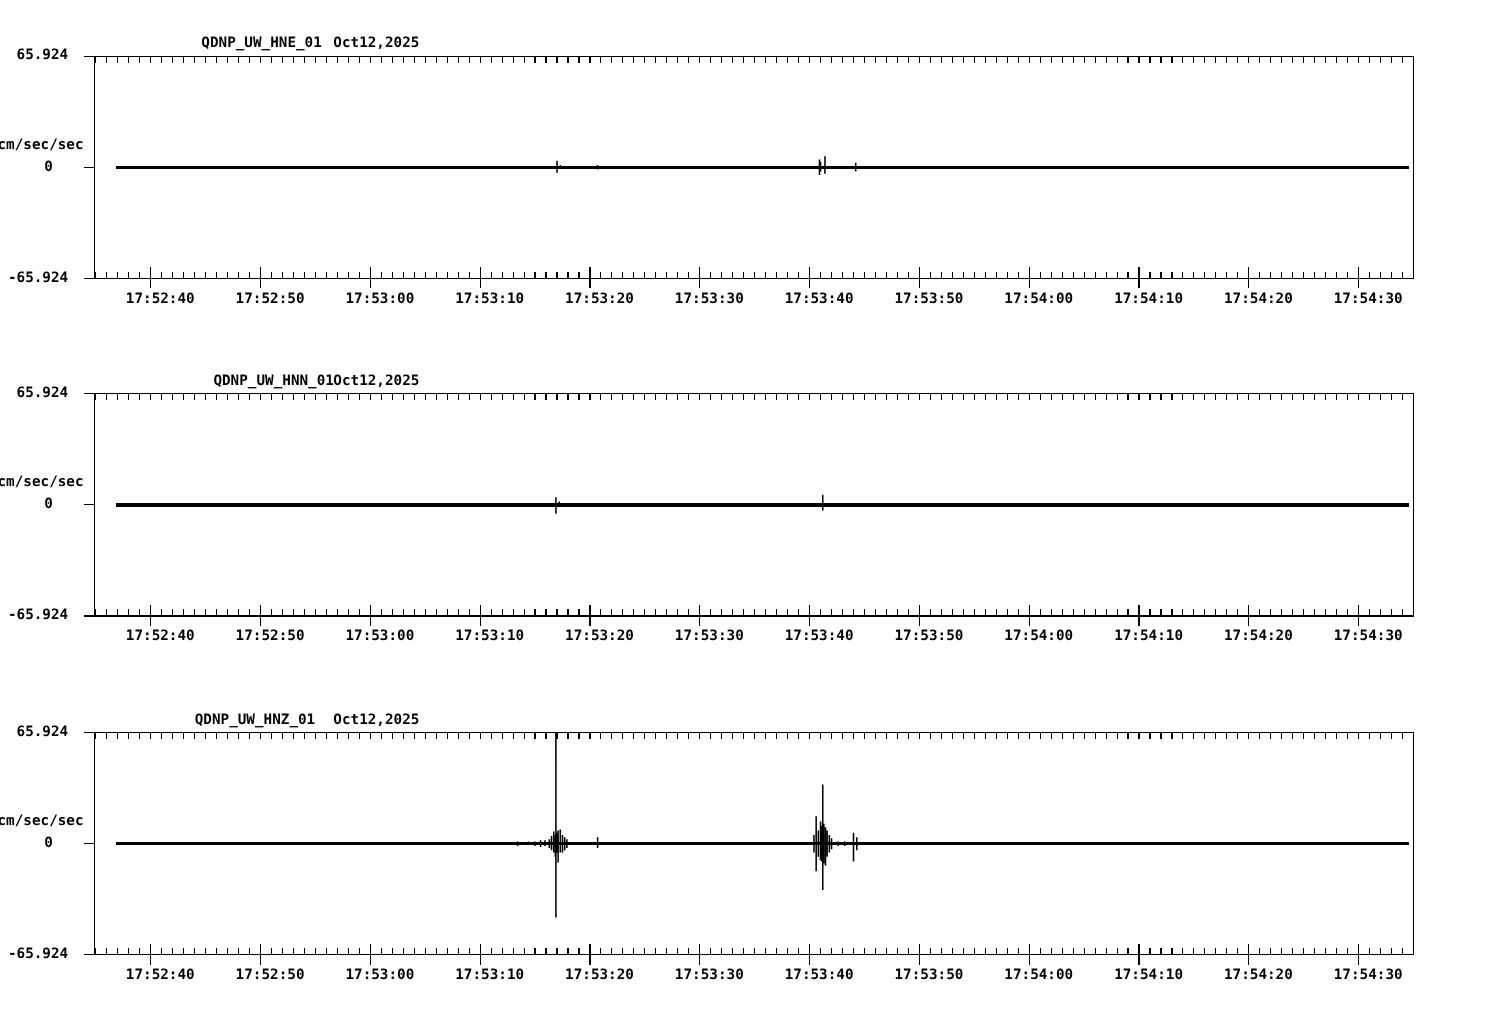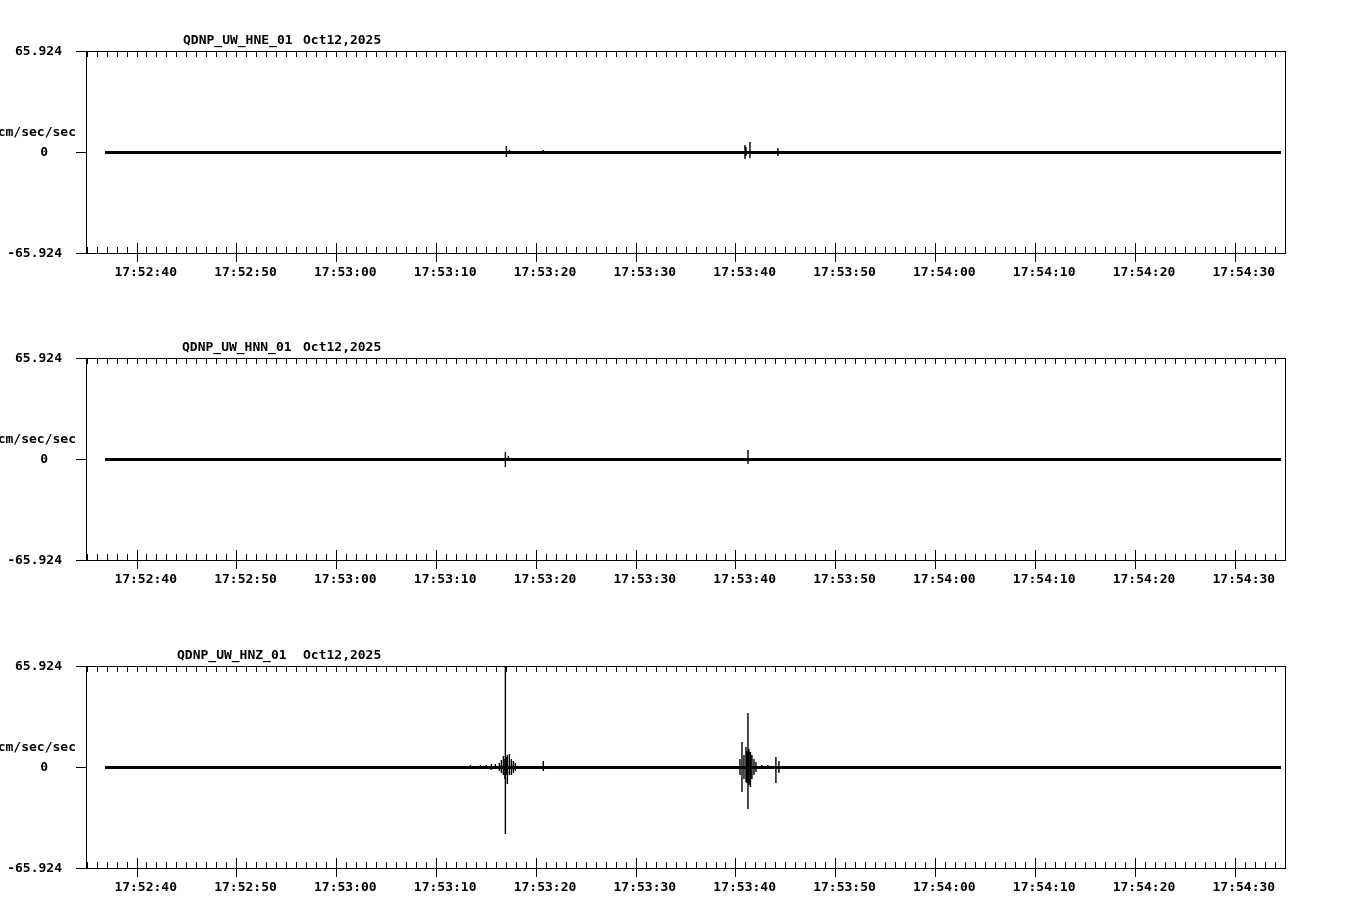--- a/index.html
+++ b/index.html
@@ -51,21 +51,21 @@
     <div class="lbl c" style="left: 296.66px; top: 265px;">17:53:00</div>
     <div class="lbl c" style="left: 396.49px; top: 265px;">17:53:10</div>
     <div class="lbl c" style="left: 496.32px; top: 265px;">17:53:20</div>
     <div class="lbl c" style="left: 596.15px; top: 265px;">17:53:30</div>
     <div class="lbl c" style="left: 695.98px; top: 265px;">17:53:40</div>
     <div class="lbl c" style="left: 795.81px; top: 265px;">17:53:50</div>
     <div class="lbl c" style="left: 895.64px; top: 265px;">17:54:00</div>
     <div class="lbl c" style="left: 995.47px; top: 265px;">17:54:10</div>
     <div class="lbl c" style="left: 1095.3px; top: 265px;">17:54:20</div>
     <div class="lbl c" style="left: 1195.13px; top: 265px;">17:54:30</div>
-    <div class="lbl " style="left: 182px; top: 340px;">QDNP_UW_HNN_01</div>
+    <div class="lbl " style="left: 194px; top: 340px;">QDNP_UW_HNN_01</div>
     <div class="lbl " style="left: 303px; top: 340px;">Oct12,2025</div>
     <div class="lbl r" style="left: -18px; top: 351px;">65.924</div>
     <div class="lbl r" style="left: -4px; top: 432px;">cm/sec/sec</div>
     <div class="lbl r" style="left: -32px; top: 452px;">0</div>
     <div class="lbl r" style="left: -18px; top: 553px;">-65.924</div>
     <div class="lbl c" style="left: 97px; top: 572px;">17:52:40</div>
     <div class="lbl c" style="left: 196.83px; top: 572px;">17:52:50</div>
     <div class="lbl c" style="left: 296.66px; top: 572px;">17:53:00</div>
     <div class="lbl c" style="left: 396.49px; top: 572px;">17:53:10</div>
     <div class="lbl c" style="left: 496.32px; top: 572px;">17:53:20</div>

